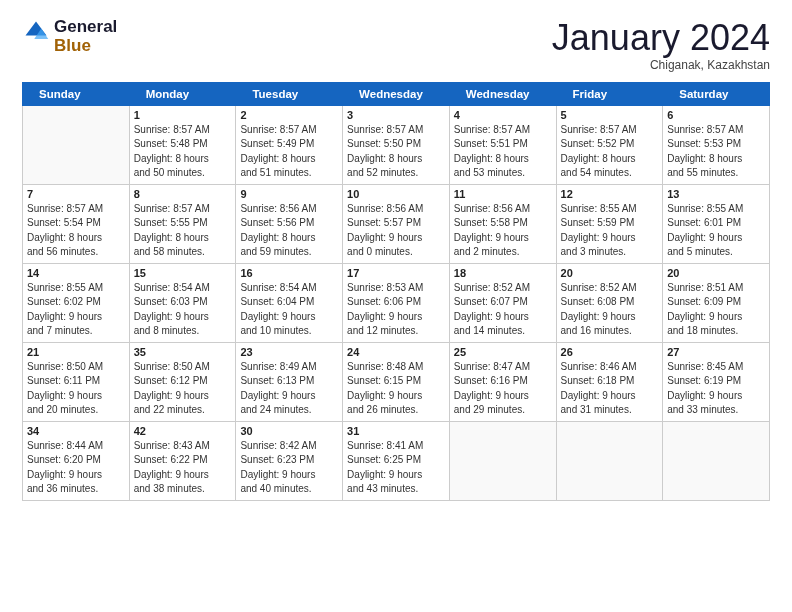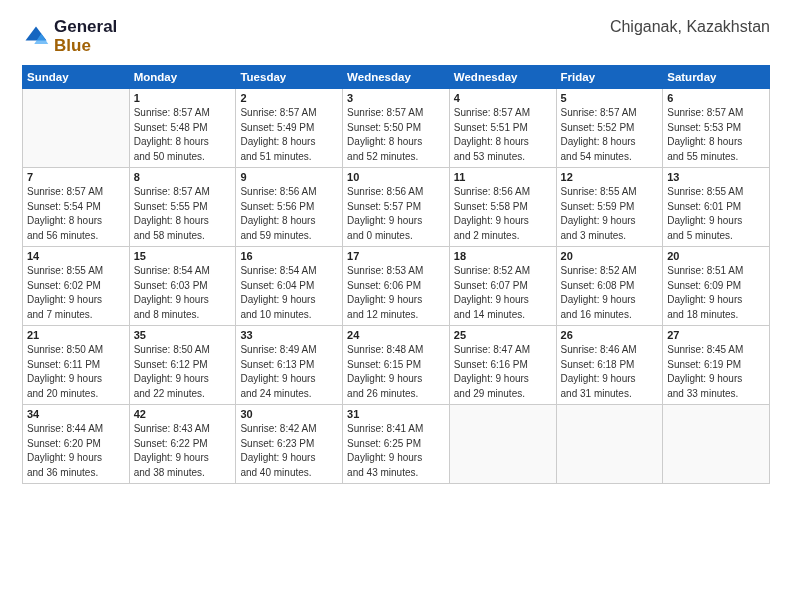--- a/index.html
+++ b/index.html
@@ -16,21 +16,21 @@
       padding: 18px 22px 14px 22px;
     }
     .header {
       display: flex;
       justify-content: space-between;
       align-items: flex-start;
       margin-bottom: 10px;
     }
     .logo {
       display: flex;
-      align-items: center;
+      align-items: flex-start;
       gap: 4px;
     }
     .logo-text {
       display: flex;
       flex-direction: column;
       line-height: 1.1;
     }
     .logo-general {
       font-size: 17px;
       font-weight: bold;
@@ -48,34 +48,34 @@
     .title-section {
       text-align: right;
     }
     .month-title {
       font-size: 36px;
       font-weight: 300;
       color: #1a1a2e;
       line-height: 1.1;
     }
     .location {
-      font-size: 16px;
+      font-size: 12px;
       color: #444;
     }
     table {
       width: 100%;
       border-collapse: collapse;
       table-layout: fixed;
     }
     th {
       background-color: #1565c0;
       color: #fff;
       font-size: 11.5px;
       font-weight: bold;
-      padding: 5px 4px;
+      padding: 5px 16px;
       text-align: left;
       border: 1px solid #1565c0;
     }
     td {
       border: 1px solid #ccc;
       vertical-align: top;
       padding: 3px 4px;
       font-size: 9.2px;
       color: #222;
       height: 78px;
@@ -108,20 +108,21 @@
       <svg class="logo-icon" viewBox="0 0 32 32">
         <polygon points="16,4 28,20 4,20" fill="#1565c0"></polygon>
         <polygon points="22,12 30,24 14,24" fill="#42a5f5" opacity="0.7"></polygon>
       </svg>
       <div class="logo-text">
         <span class="logo-general">General</span>
         <span class="logo-blue">Blue</span>
       </div>
     </div>
     <div class="title-section">
+      <div class="month-title">January 2024</div>
       <div class="location">Chiganak, Kazakhstan</div>
     </div>
   </div>
 
   <table>
     <thead>
       <tr>
         <th>Sunday</th>
         <th>Monday</th>
         <th>Tuesday</th>
@@ -222,21 +223,21 @@
         <tr>
           <td>
             <span class="day-number">21</span>
             <div class="day-info">Sunrise: 8:50 AM<br>Sunset: 6:11 PM<br>Daylight: 9 hours<br>and 20 minutes.</div>
           </td>
           <td>
             <span class="day-number">35</span>
             <div class="day-info">Sunrise: 8:50 AM<br>Sunset: 6:12 PM<br>Daylight: 9 hours<br>and 22 minutes.</div>
           </td>
           <td>
-            <span class="day-number">33</span>
+            <span class="day-number">23</span>
             <div class="day-info">Sunrise: 8:49 AM<br>Sunset: 6:13 PM<br>Daylight: 9 hours<br>and 24 minutes.</div>
           </td>
           <td>
             <span class="day-number">24</span>
             <div class="day-info">Sunrise: 8:48 AM<br>Sunset: 6:15 PM<br>Daylight: 9 hours<br>and 26 minutes.</div>
           </td>
           <td>
             <span class="day-number">25</span>
             <div class="day-info">Sunrise: 8:47 AM<br>Sunset: 6:16 PM<br>Daylight: 9 hours<br>and 29 minutes.</div>
           </td>

